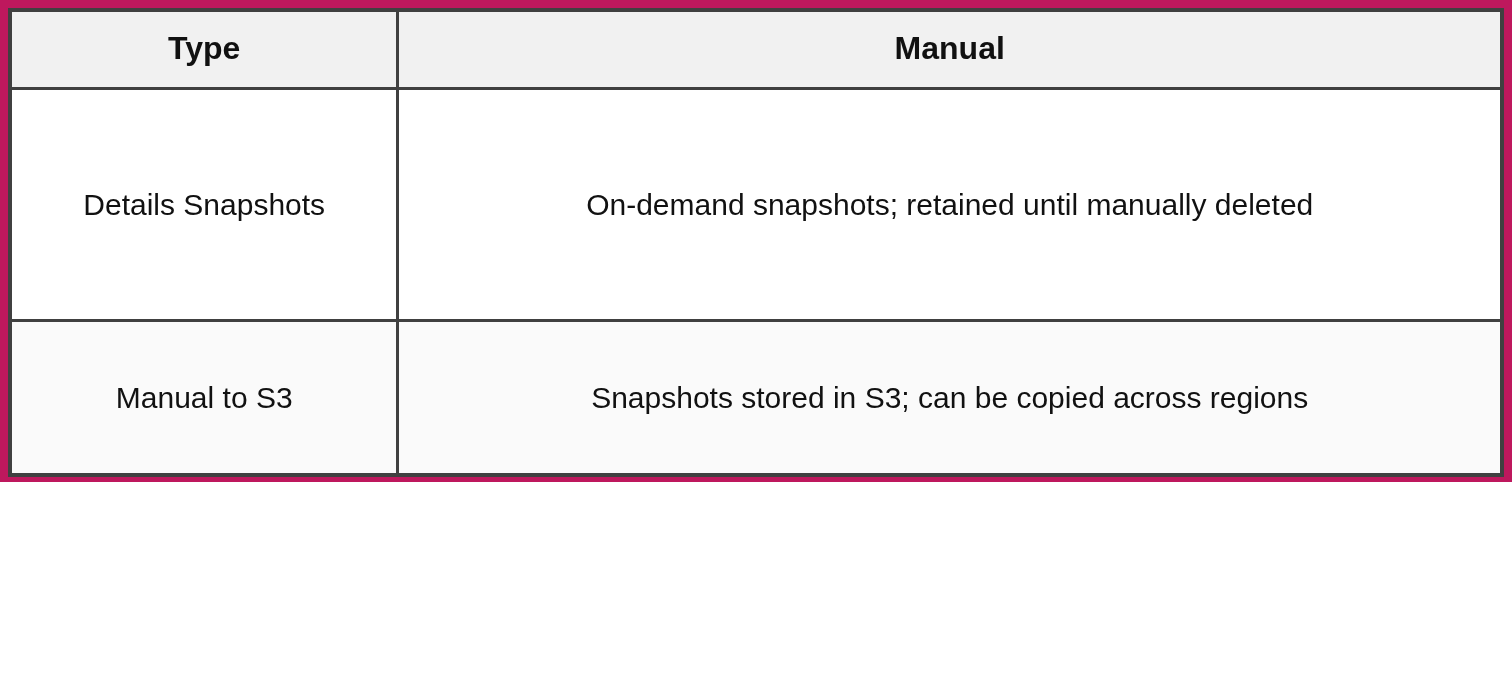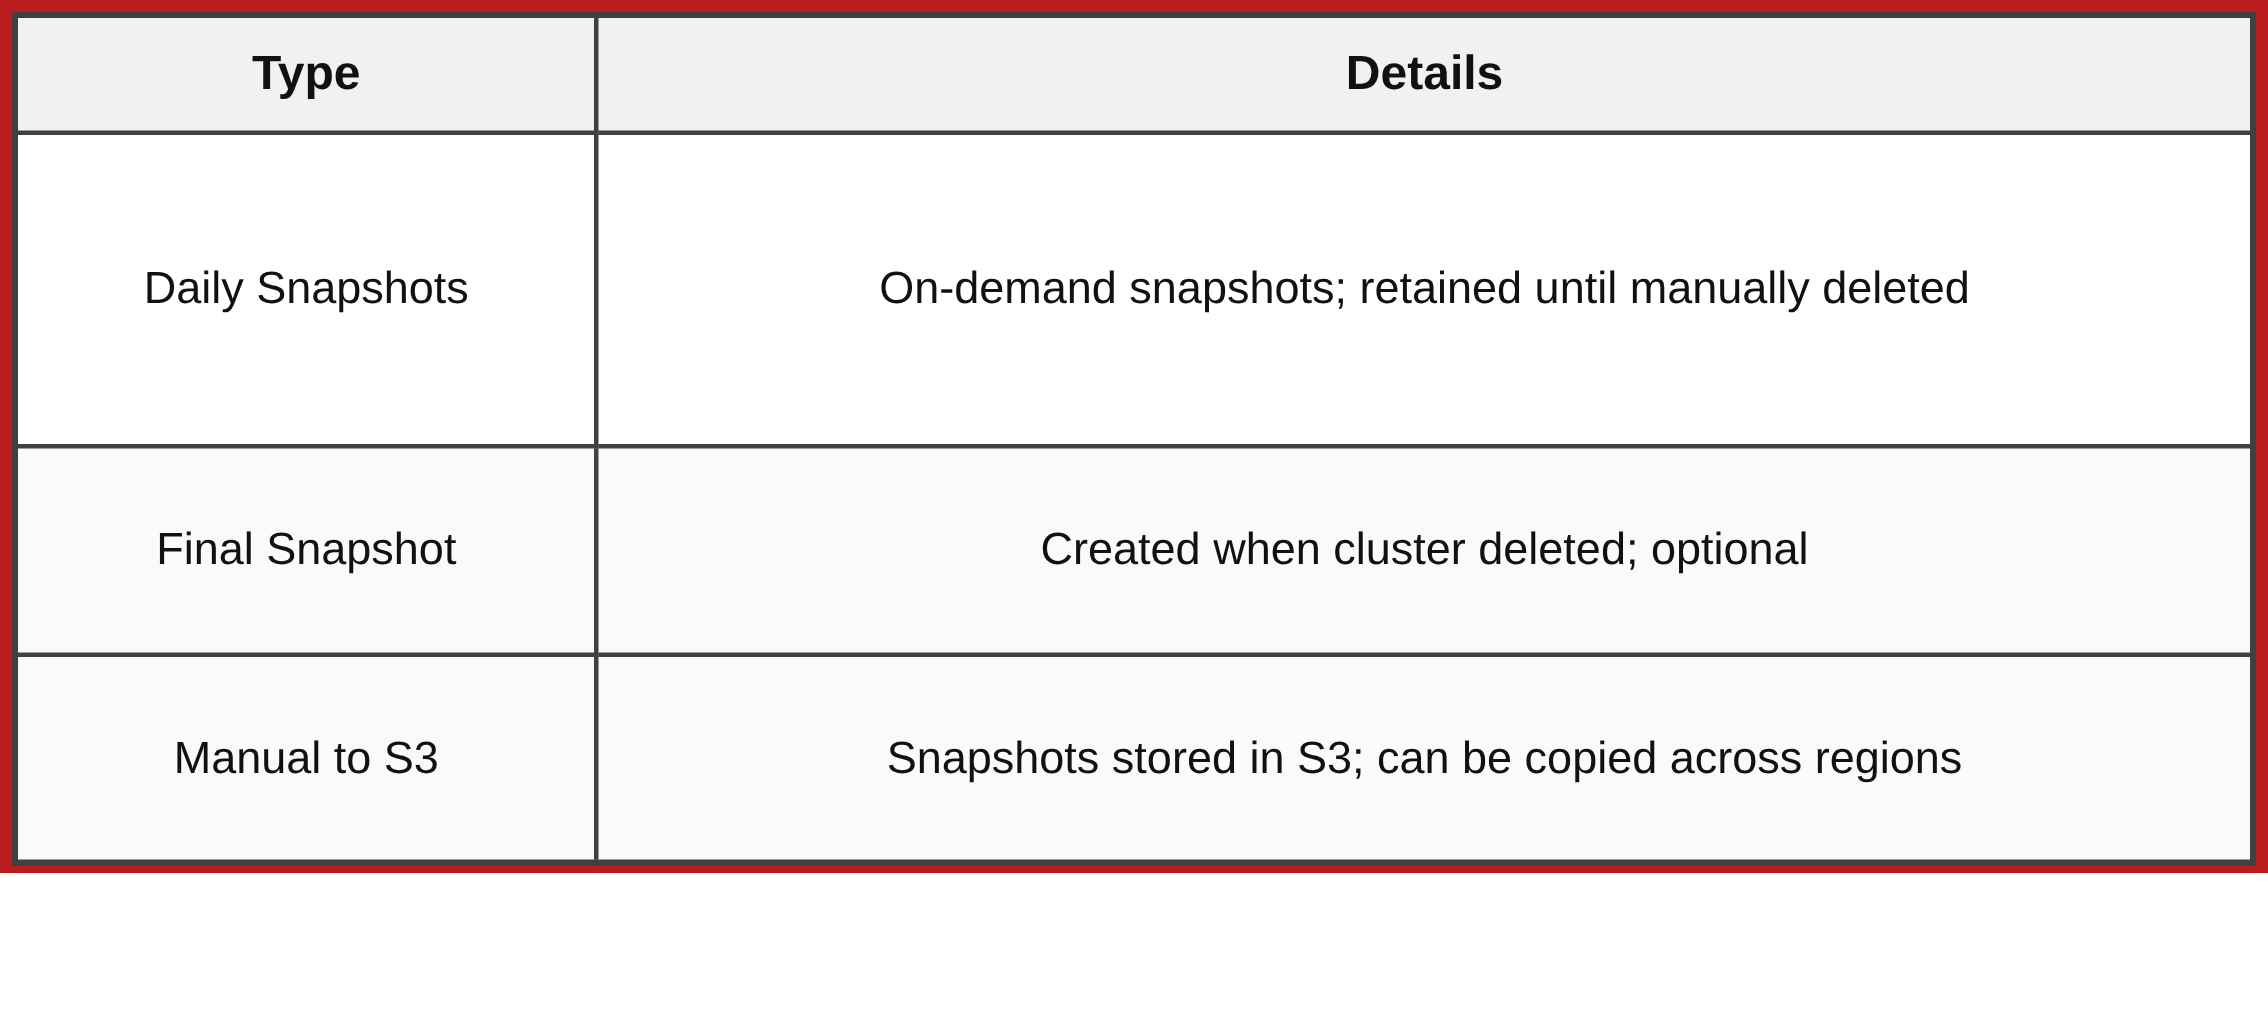--- a/index.html
+++ b/index.html
@@ -3,24 +3,24 @@
 <meta charset="utf-8">
 <style>
   html, body {
     margin: 0;
     padding: 0;
     background: #ffffff;
     font-family: "Liberation Sans", "DejaVu Sans", sans-serif;
   }
   .page {
     width: 1512px;
-    height: 582px;
+    height: 482px;
     box-sizing: border-box;
     padding: 8px 8px 5px 8px;
-    background: #b91c1c;
+    background: #be185d;
   }
   table.info-table {
     width: 100%;
     height: 100%;
     border-collapse: collapse;
     table-layout: fixed;
     border: 4px solid var(--border-color, #404040);
   }
   table.info-table th,
   table.info-table td {
@@ -55,31 +55,27 @@
 
 <div class="page">
   <table class="info-table">
     <colgroup>
       <col class="col-type">
       <col class="col-details">
     </colgroup>
     <thead>
       <tr>
         <th>Type</th>
-        <th>Details</th>
+        <th>Manual</th>
       </tr>
     </thead>
     <tbody>
       <tr class="stripe-even row-medium">
-        <td>Daily Snapshots</td>
+        <td>Details Snapshots</td>
         <td>On-demand snapshots; retained until manually deleted</td>
-      </tr>
-      <tr class="stripe-odd row-short">
-        <td>Final Snapshot</td>
-        <td>Created when cluster deleted; optional</td>
       </tr>
       <tr class="stripe-odd row-short">
         <td>Manual to S3</td>
         <td>Snapshots stored in S3; can be copied across regions</td>
       </tr>
     </tbody>
   </table>
 </div>
 
 </body></html>

